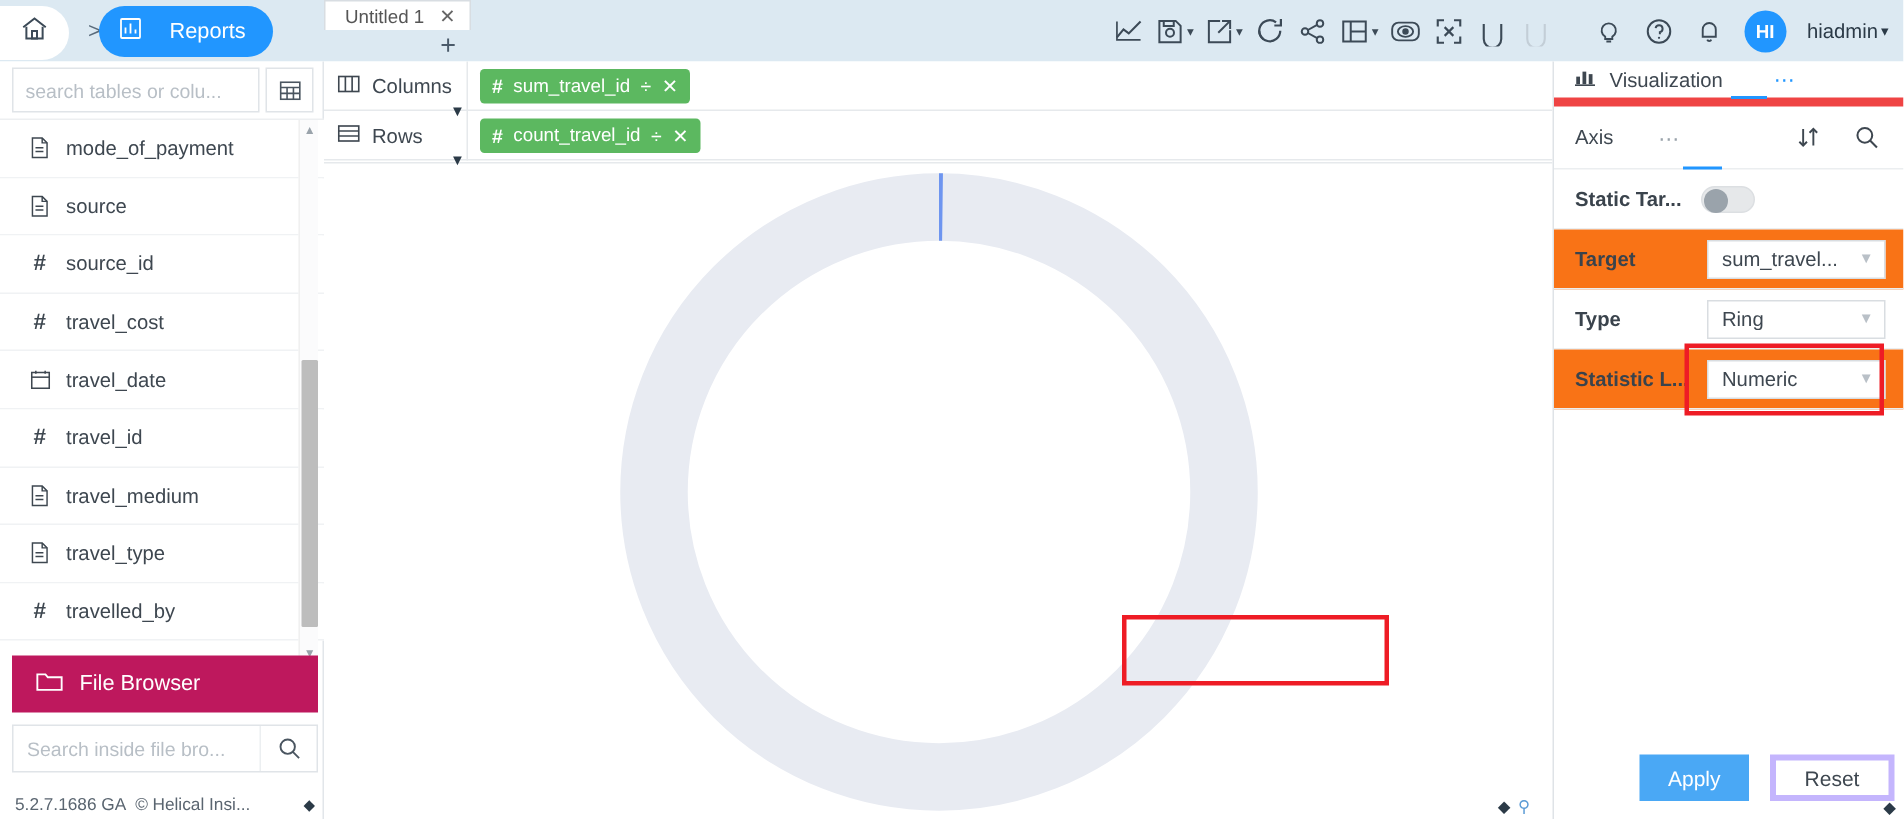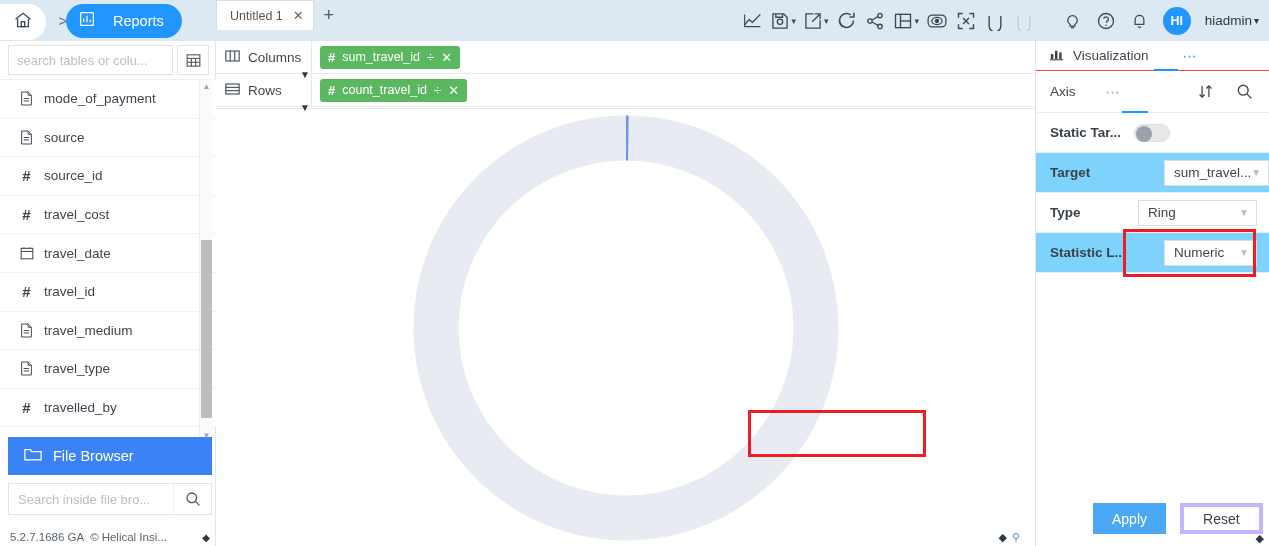--- a/index.html
+++ b/index.html
@@ -30,21 +30,21 @@
   .reports-pill {
     height: 34px; background: #2196ff; border-radius: 18px;
     display: flex; align-items: center; gap: 18px;
     padding: 0 18px 0 13px; color: #fff; font-size: 14.5px;
     margin-left: -14px;
   }
 
   
   .tabstrip {
     position: absolute; left: 216px; top: 0; height: 41px;
-    display: flex; 
+    display: flex; align-items: flex-end; flex-direction: column;
   }
   .doc-tab {
     background: #fff; height: 30px; display: flex; align-items: center;
     gap: 10px; padding: 0 9px 0 13px; font-size: 12.5px; color: #555;
     border: 1px solid #d8dde2; border-bottom: none;
   }
   .doc-tab .x { color: #666; font-size: 13px; cursor: pointer; }
   .tab-add {
     width: 30px; height: 30px; display: flex; align-items: center;
     justify-content: center; font-size: 18px; color: #4a5a6a; font-weight: 300;
@@ -114,21 +114,21 @@
     display: flex; align-items: center; justify-content: center;
     color: #9aa3ab; font-size: 8px;
   }
   .vs-thumb {
     position: absolute; left: 1px; width: 11px; top: 160px; height: 178px;
     background: #bdbdbd; border-radius: 1px;
   }
 
   .file-browser {
     position: absolute; left: 8px; top: 396px; width: 204px; height: 38px;
-    background: #3b82f6; color: #fff; display: flex; align-items: center;
+    background: #be185d; color: #fff; display: flex; align-items: center;
     gap: 11px; padding-left: 16px; font-size: 14.5px;
   }
   .fb-search {
     position: absolute; left: 8px; top: 442px; width: 204px; height: 32px;
     border: 1px solid #e0e4e8; display: flex; align-items: center;
   }
   .fb-search .ph { flex: 1; padding-left: 9px; font-size: 13px; color: #b8bfc6; }
   .fb-search .mag {
     width: 38px; height: 30px; display: flex; align-items: center;
     justify-content: center; border-left: 1px solid #eceff1; color: #4a5560;
@@ -190,21 +190,21 @@
   .h-dark { color: #2b3a47; font-size: 11px; }
   .h-blue { color: #5b9bd5; font-size: 11px; }
 
   
   .rpanel {
     position: absolute; left: 1035px; top: 41px; width: 234px; height: 505px;
     background: #fff; border-left: 1px solid #dfe3e7;
   }
   .rp-tabrow {
     height: 30px; display: flex; align-items: center; gap: 10px;
-    padding-left: 14px; border-bottom: 1px solid #ef4444; position: relative;
+    padding-left: 14px; border-bottom: 6px solid #ef4444; position: relative;
   }
   .rp-tab {
     display: flex; align-items: center; gap: 8px; font-size: 13.5px; color: #3e4750;
   }
   .dots { color: #2196ff; font-size: 14px; letter-spacing: 1px; margin-left: 24px; }
   .tab-underline {
     position: absolute; bottom: -1px; left: 118px; width: 24px; height: 2.5px;
     background: #2196ff;
   }
   .rp-axisrow {
@@ -216,21 +216,21 @@
   .axis-sp { flex: 1; }
   .axis-ic { color: #3e4750; margin-left: 22px; display: flex; align-items: center; }
   .axis-underline {
     position: absolute; bottom: -1px; left: 86px; width: 26px; height: 2.5px;
     background: #2196ff;
   }
   .prow {
     height: 40px; display: flex; align-items: center; padding: 0 12px 0 14px;
     border-bottom: 1px solid #ebeef0; font-size: 13.5px;
   }
-  .prow.alt { background: #7dd3fc; gap: 26px; }
+  .prow.alt { background: #f97316; }
   .prow .plabel { width: 84px; color: #3a434c; font-weight: bold; font-size: 13.5px; flex: none; }
   .toggle {
     width: 36px; height: 18px; border-radius: 9px; background: #e6e8ea;
     position: relative; border: 1px solid #dcdfe2;
   }
   .toggle .knob {
     position: absolute; left: 1px; top: 1px; width: 16px; height: 16px;
     border-radius: 50%; background: #9aa3ab;
   }
   .select {

